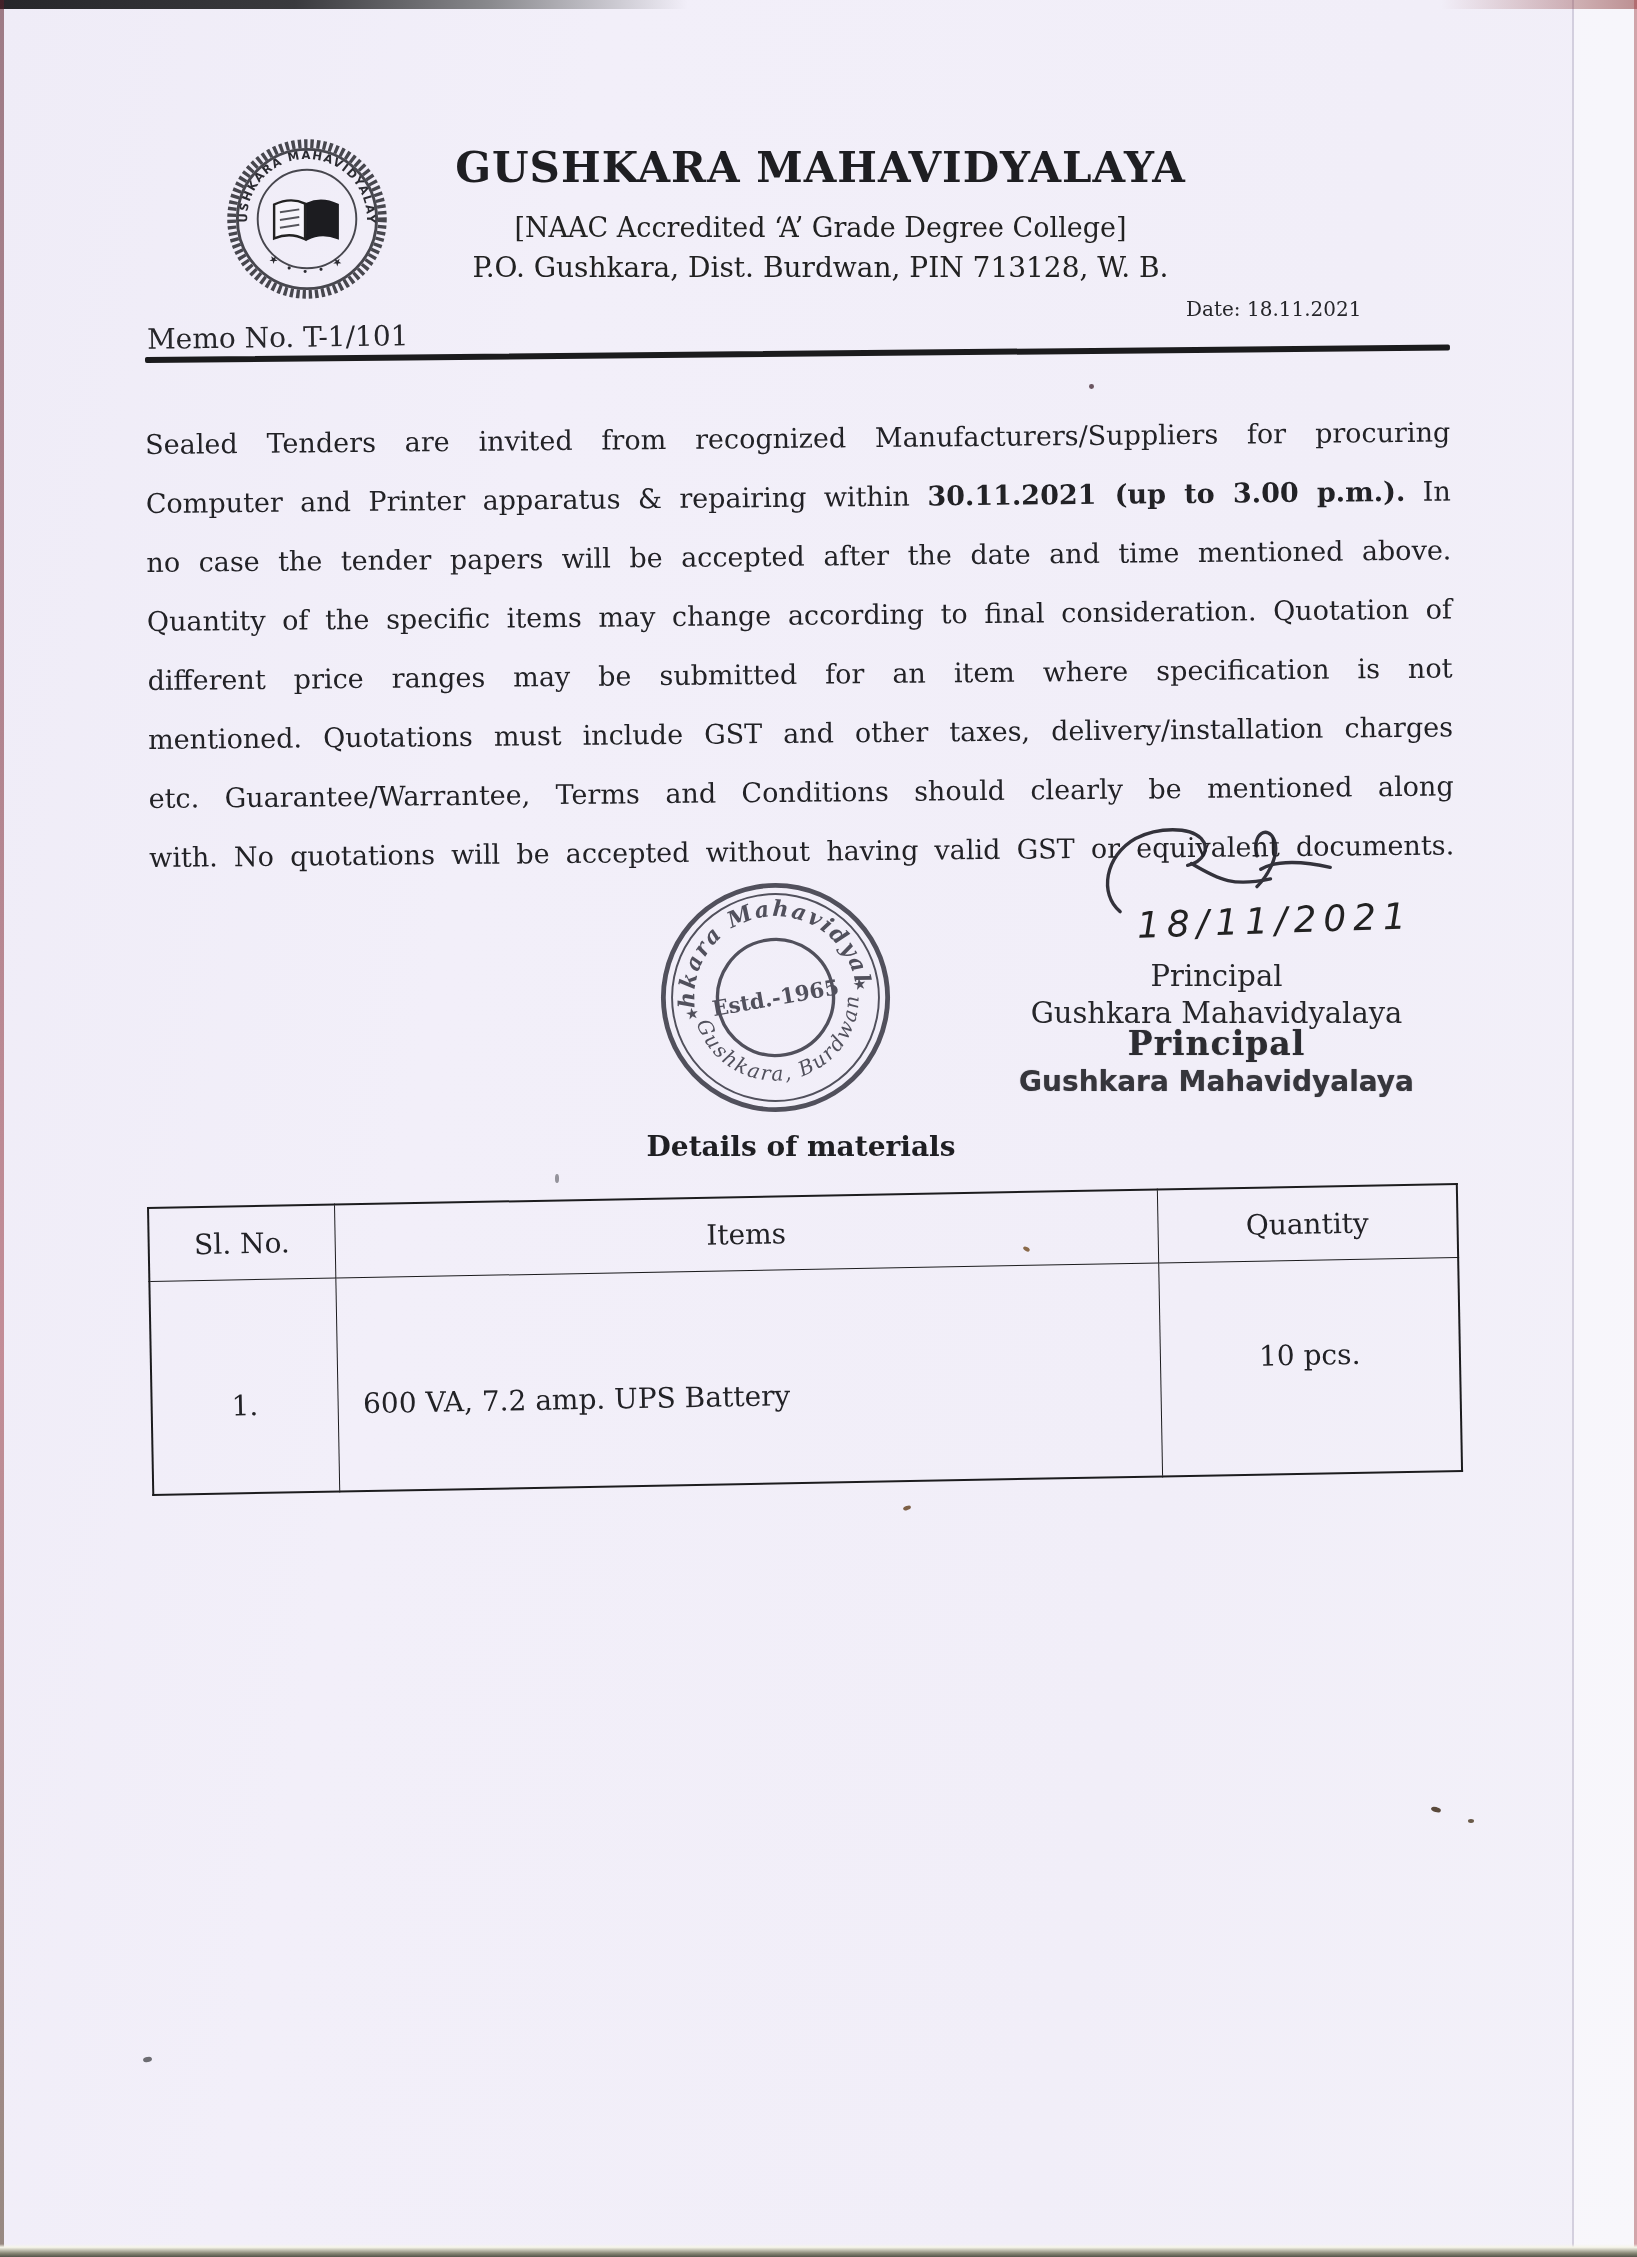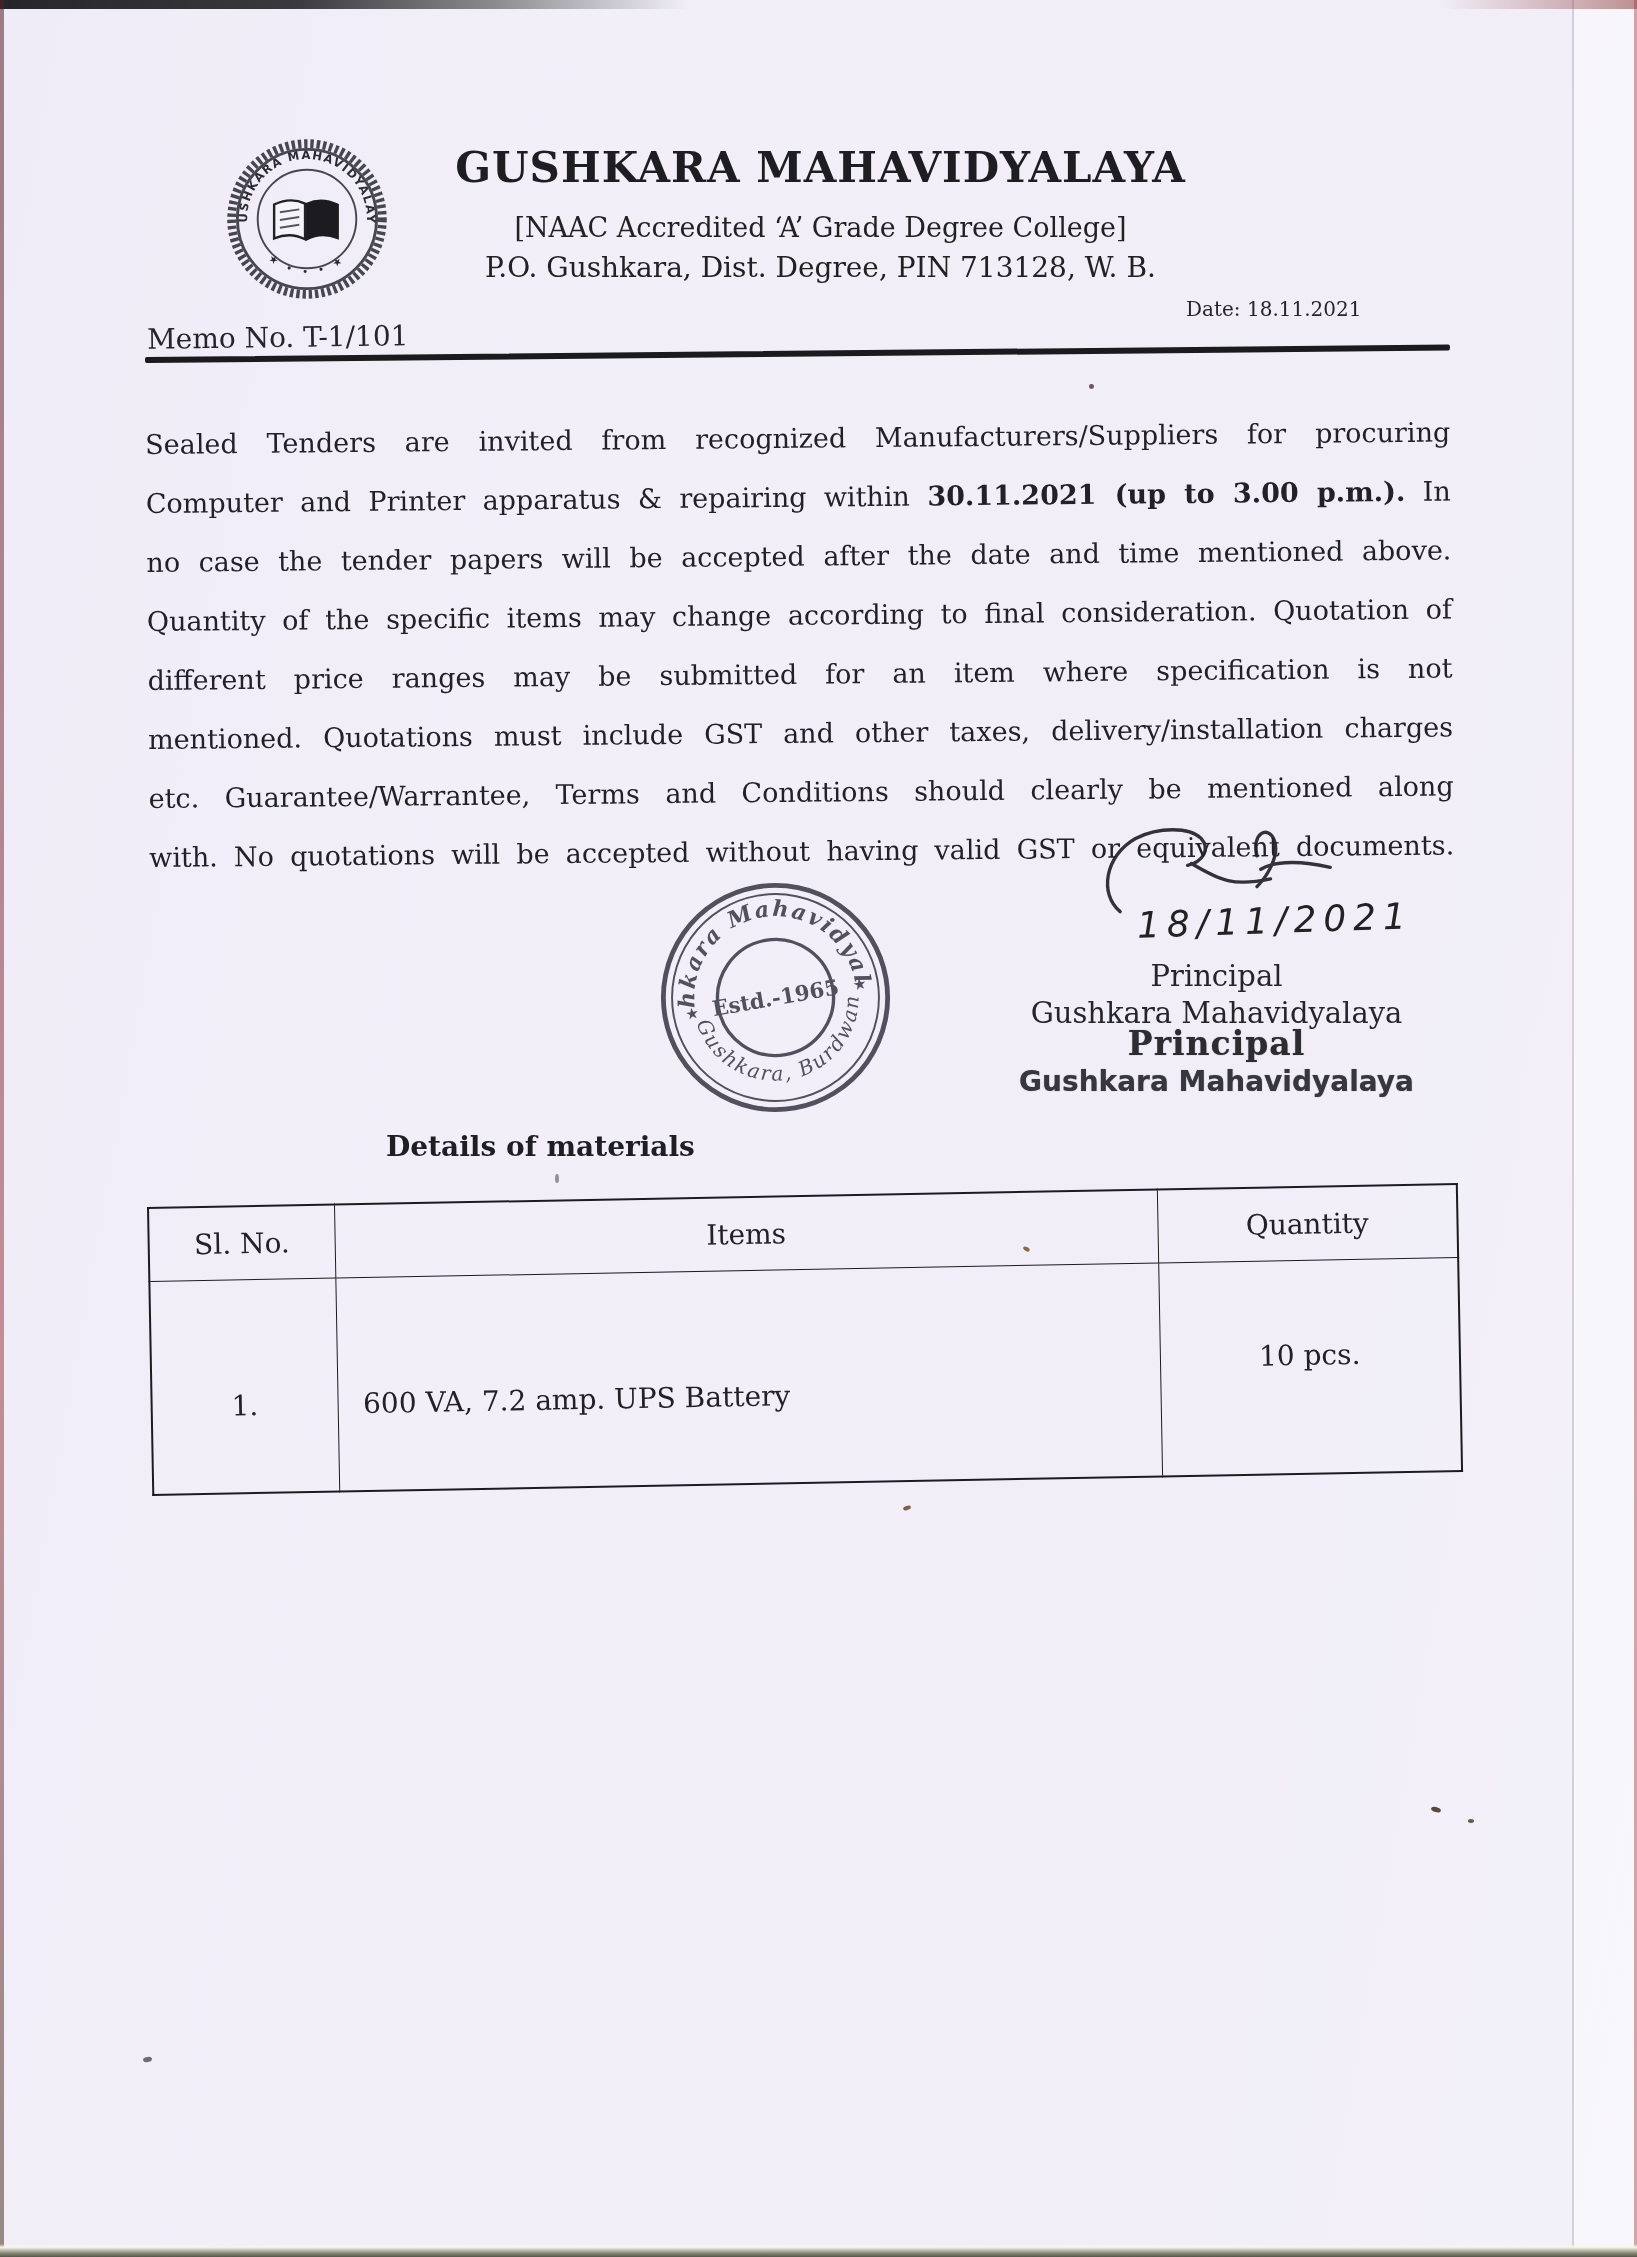--- a/index.html
+++ b/index.html
@@ -44,21 +44,21 @@
   .typed-title{font-size:29px;line-height:37px;}
   .typed-org{font-size:29px;line-height:37px;}
   .stamp-title{font-size:33px;line-height:39px;font-weight:bold;color:#2c2c31;
     letter-spacing:1px;margin-top:-7.7px;text-shadow:0 0 1px rgba(44,44,49,.6);}
   .stamp-org{font-family:"DejaVu Sans",sans-serif;font-size:28px;line-height:37px;font-weight:bold;
     color:#36363c;text-shadow:0 0 1px rgba(54,54,60,.55);}
 
   .seal{position:absolute;left:645px;top:867px;transform:rotate(-10deg);opacity:.88;}
 
   
-  .mat-title{position:absolute;left:386px;top:1130px;width:830px;
+  .mat-title{position:absolute;left:386px;top:1130px;width:830px;text-align:center;
     font-size:28px;font-weight:bold;color:#1f1f23;}
   .tablewrap{position:absolute;left:147px;top:1207px;width:1309px;
     transform:rotate(-1.05deg);transform-origin:left top;}
   table.mat{border-collapse:collapse;width:1309px;table-layout:fixed;}
   table.mat th, table.mat td{border:1.9px solid #1c1c1e;font-weight:normal;font-size:28px;color:#222226;}
   table.mat{border:2.9px solid #1c1c1e;}
   .c1{width:186px;} .c2{width:823px;} .c3{width:300px;}
   tr.hdr th{height:70px;text-align:center;vertical-align:middle;}
   tr.row td{height:172px;}
   td.sl{text-align:center;vertical-align:middle;padding-top:39px;}
@@ -99,21 +99,21 @@
 
     <g>
       <path d="M56,78 Q73,70 88,77 L88,114 Q73,106 56,113 Z" fill="#f6f4fb" stroke="#222" stroke-width="2.5"></path>
       <path d="M90,77 Q105,70 122,78 L122,113 Q105,106 90,114 Z" fill="#1c1c20" stroke="#1c1c20" stroke-width="2"></path>
       <path d="M62,86 L82,83 M62,94 L82,91 M62,102 L82,99" stroke="#55555c" stroke-width="2" fill="none"></path>
     </g>
   </svg>
 
   <div class="title">GUSHKARA MAHAVIDYALAYA</div>
   <div class="accred">[NAAC Accredited ‘A’ Grade Degree College]</div>
-  <div class="addr">P.O. Gushkara, Dist. Degree, PIN 713128, W. B.</div>
+  <div class="addr">P.O. Gushkara, Dist. Burdwan, PIN 713128, W. B.</div>
   <div class="memo">Memo No. T-1/101</div>
   <div class="date">Date: 18.11.2021</div>
   <div class="rule"></div>
 
   <div class="para">
     <div class="bline">Sealed Tenders are invited from recognized Manufacturers/Suppliers for procuring</div>
     <div class="bline"><span>Computer and Printer apparatus &amp; repairing within </span><b>30.11.2021 (up to 3.00 p.m.).</b><span> In</span></div>
     <div class="bline">no case the tender papers will be accepted after the date and time mentioned above.</div>
     <div class="bline">Quantity of the specific items may change according to final consideration. Quotation of</div>
     <div class="bline">different price ranges may be submitted for an item where specification is not</div>

